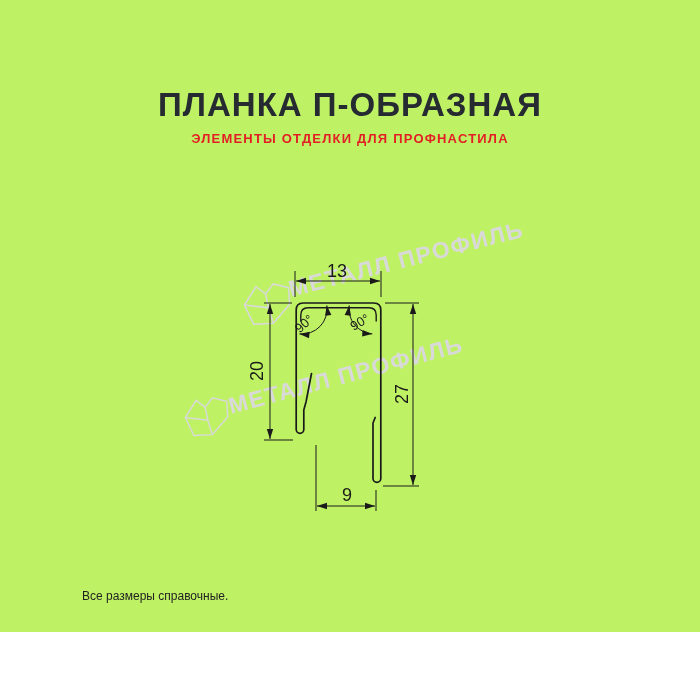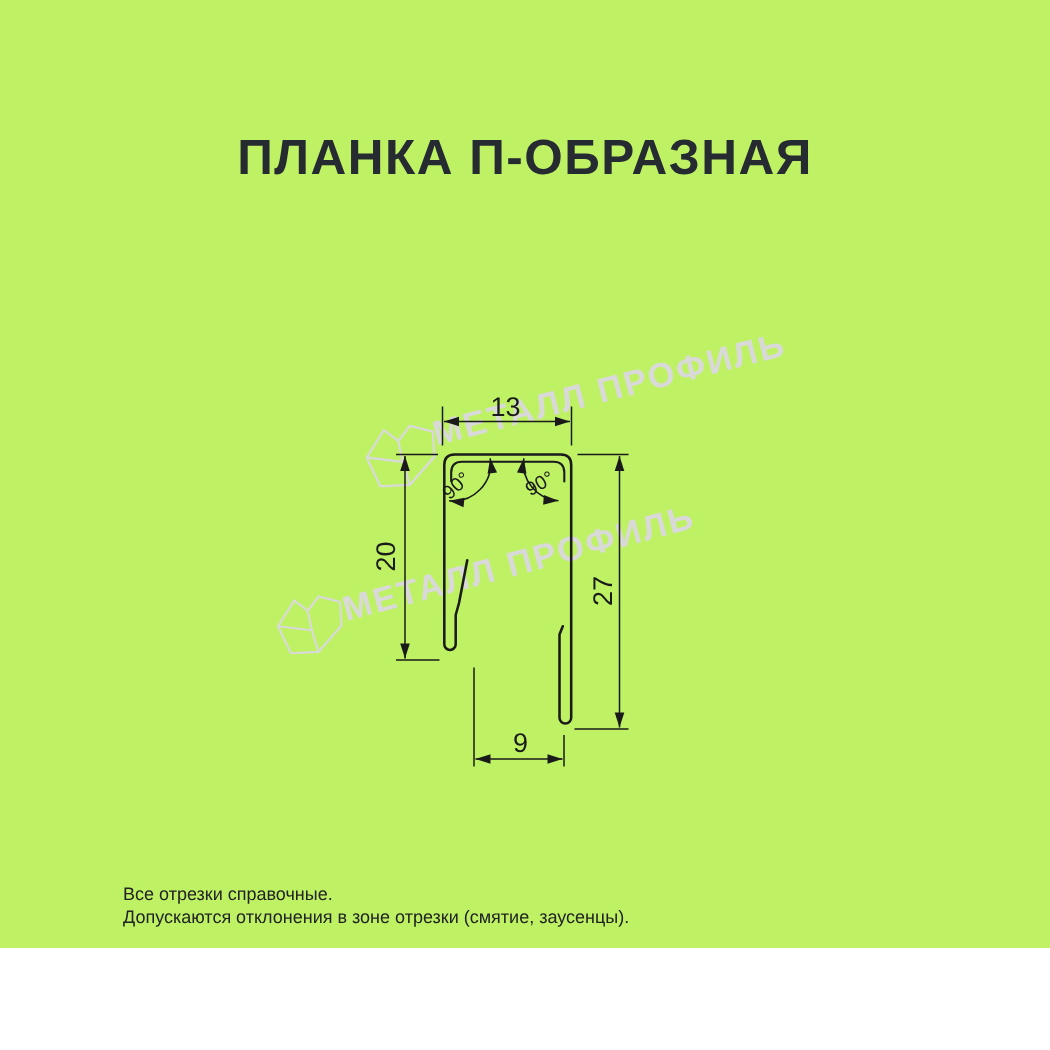--- a/index.html
+++ b/index.html
@@ -15,20 +15,21 @@
   .wmtxt{font-family:"Liberation Sans",sans-serif;font-size:23px;font-weight:bold;
          fill:#d9d9d9;letter-spacing:1.5px;}
 </style>
 </head>
 <body>
 
 <div class="page">
 
   <div class="hdr">
     <div class="title-line">ПЛАНКА П-ОБРАЗНАЯ</div>
+    <div class="subtitle">ЭЛЕМЕНТЫ ОТДЕЛКИ ДЛЯ ПРОФНАСТИЛА</div>
   </div>
 
   <svg class="draw" width="700" height="700" viewBox="0 0 700 700">
     <defs>
       <marker id="ah" markerUnits="userSpaceOnUse" markerWidth="12" markerHeight="10" refX="11" refY="5" orient="auto-start-reverse">
         <path d="M11,5 L1,1.8 L1,8.2 Z" fill="#1a1a1a"></path>
       </marker>
     </defs>
 
     <g>
@@ -96,17 +97,16 @@
 
     <g stroke="#1a1a1a" stroke-width="1" fill="none">
       <path d="M 326.8,305.5 A 25,25 0 0 1 299.4,333.9" marker-start="url(#ah)" marker-end="url(#ah)"></path>
       <path d="M 349.2,305.5 A 25,25 0 0 0 372.3,333.9" marker-start="url(#ah)" marker-end="url(#ah)"></path>
     </g>
     <text class="angtxt" text-anchor="middle" x="307" y="327" transform="rotate(-42 307 327)">90°</text>
     <text class="angtxt" text-anchor="middle" x="362" y="326" transform="rotate(-30 362 326)">90°</text>
   </svg>
 
   <div class="footer">
-    <div>Все отрезки справочные.</div>
-    <div>Допускаются отклонения в зоне отрезки (смятие, заусенцы).</div>
+    <div>Все размеры справочные.</div>
   </div>
 
 </div>
 
 </body></html>

